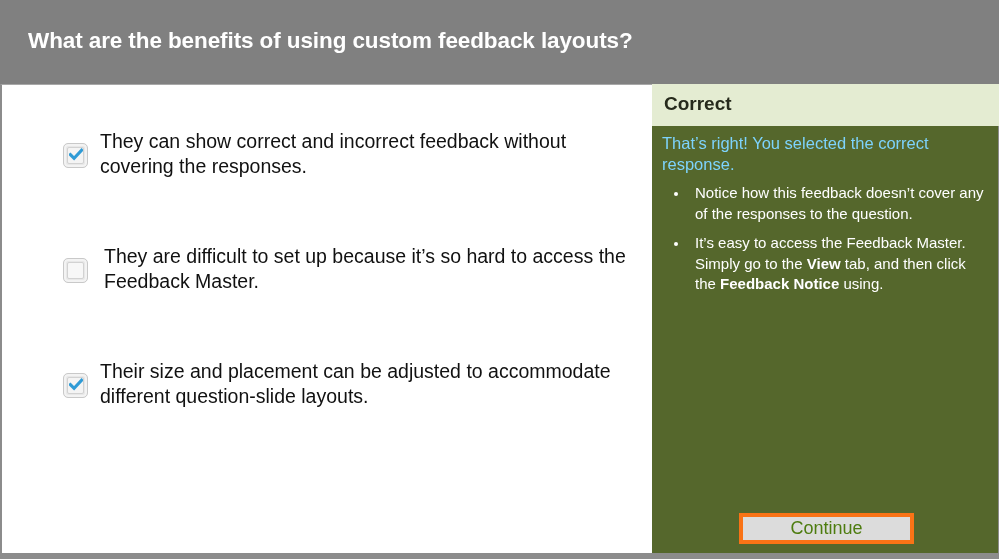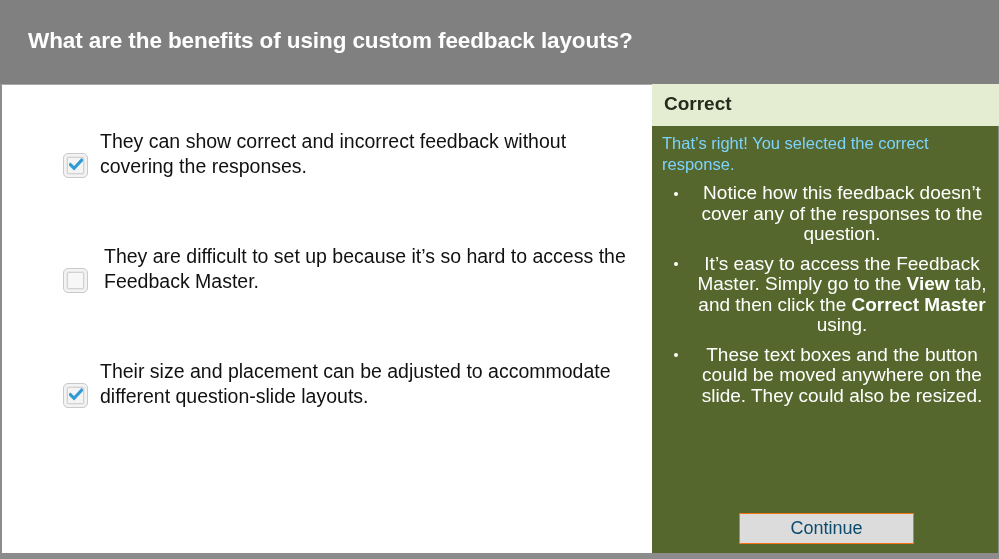--- a/index.html
+++ b/index.html
@@ -51,21 +51,21 @@
     border-bottom: 2px solid #8c8c8c;
     border-top: 1px solid #a8a8a8;
     box-sizing: border-box;
   }
 
   .answer-row {
     position: absolute;
     left: 0;
     width: 648px;
     display: flex;
-    align-items: flex-end;
+    align-items: center;
     box-sizing: border-box;
   }
   .answer-row.row0 { top: 44px; }
   .answer-row.row1 { top: 159px; }
   .answer-row.row2 { top: 274px; }
 
   .checkbox {
     position: relative;
     flex: 0 0 auto;
     width: 25px;
@@ -156,50 +156,49 @@
   }
   #feedback-bullets {
     margin: 8px 0 0 0;
     padding: 0;
     list-style: none;
   }
   #feedback-bullets li {
     position: relative;
     padding-left: 33px;
     margin-bottom: 9px;
-    font-size: 19px;
+    font-size: 15px;
     line-height: 20.5px;
     color: #ffffff;
-    text-align: center;
   }
   #feedback-bullets li .bullet-dot {
     position: absolute;
     left: 12px;
     top: 8.5px;
     width: 4px;
     height: 4px;
     background: #ffffff;
     border-radius: 50%;
   }
   #feedback-bullets li b { font-weight: bold; }
 
   #continue-button {
     position: absolute;
     left: 87px;
     top: 429px;
     width: 175px;
     height: 31px;
     background: #dcdcdc;
-    border: 1px solid #f97316;
+    border: 4px solid #f97316;
     box-sizing: border-box;
     display: flex;
     align-items: center;
     justify-content: center;
     font-size: 18px;
-    color: #0c4a6e;
+    color: #4d7c0f;
     cursor: pointer;
   }
 
   #bottom-edge {
     position: absolute;
     left: 0;
     top: 555px;
     width: 999px;
     height: 4px;
     background: #8c8c8c;
@@ -255,25 +254,21 @@
     <div id="feedback-body">
       <div id="feedback-intro">That’s right!  You selected the correct response.</div>
 
       <ul id="feedback-bullets">
         <li>
           <span class="bullet-dot"></span>
           <span class="rich"><span>Notice how this feedback doesn’t cover any of the responses to the question.</span></span>
         </li>
         <li>
           <span class="bullet-dot"></span>
-          <span class="rich"><span>It’s easy to access the Feedback Master. Simply go to the </span><b>View</b><span> tab, and then click the </span><b>Correct Master</b><span> using.</span></span>
-        </li>
-        <li>
-          <span class="bullet-dot"></span>
-          <span class="rich"><span>These text boxes and the button could be moved anywhere on the slide. They could also be resized.</span></span>
+          <span class="rich"><span>It’s easy to access the Feedback Master. Simply go to the </span><b>View</b><span> tab, and then click the </span><b>Feedback Notice</b><span> using.</span></span>
         </li>
       </ul>
     </div>
 
     <div id="continue-button">Continue</div>
 
   </div>
 
   <div id="bottom-edge"></div>
 

